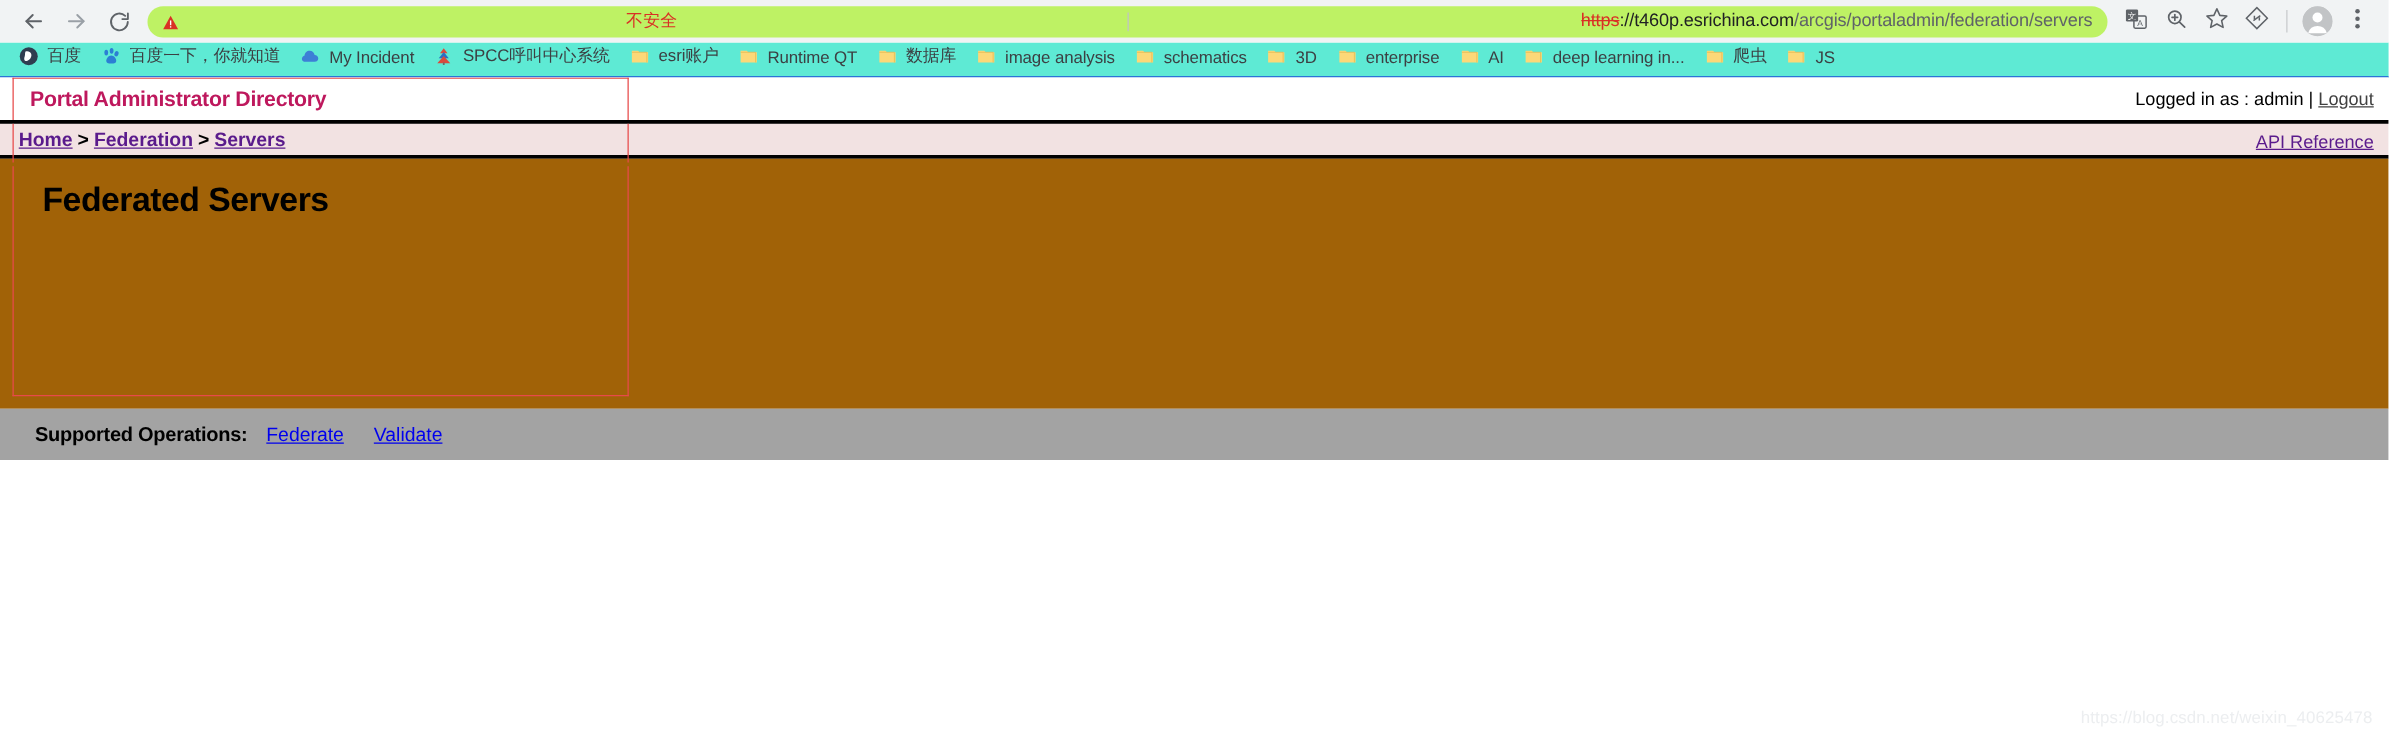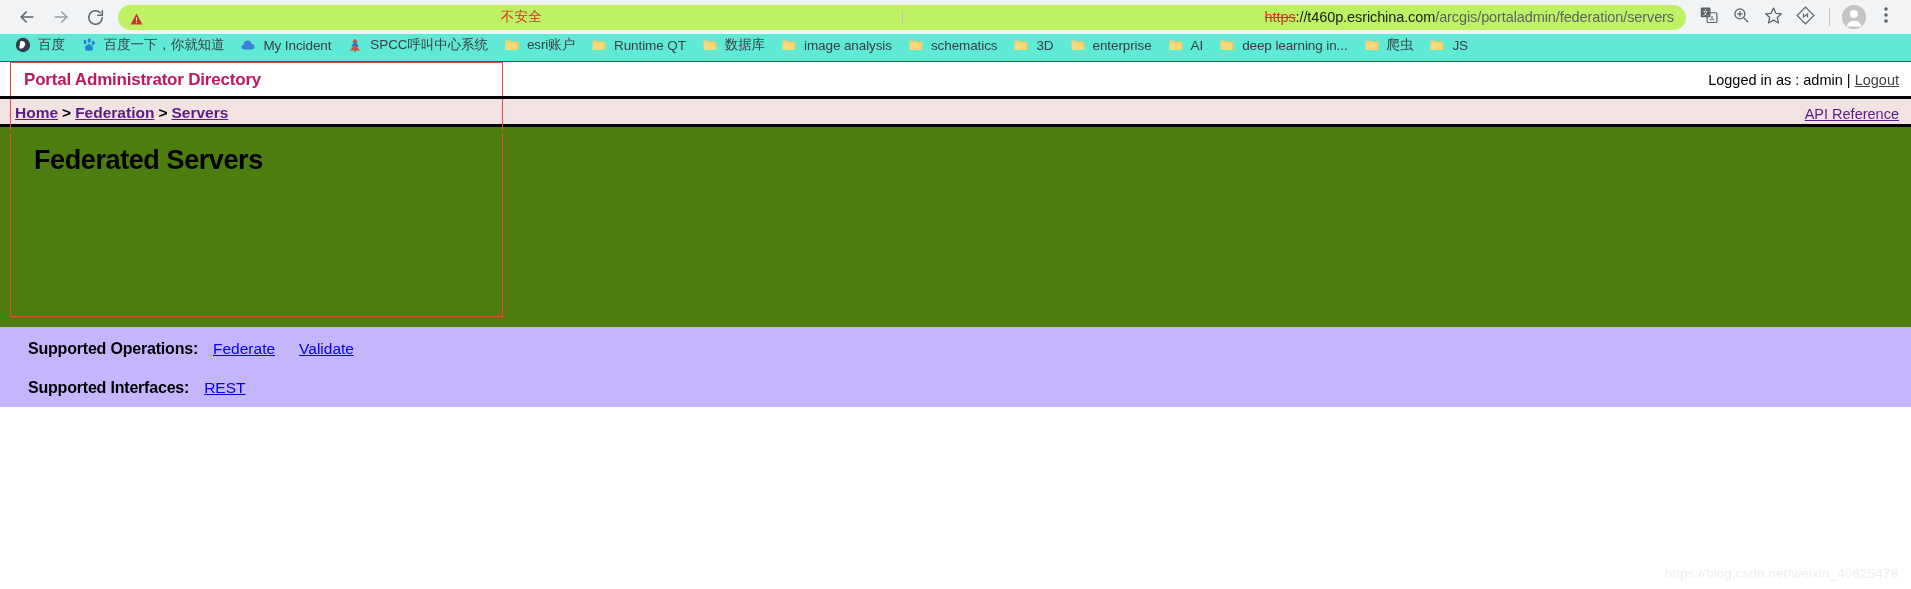--- a/index.html
+++ b/index.html
@@ -173,21 +173,21 @@
     font-weight: bold;
   }
   .crumb-sep { color:#000; padding: 0 4px; font-weight: bold; }
   .api-ref {
     position: absolute;
     right: 12px; top: 7px;
     font-size: 14.5px;
   }
   .api-ref a { color: #5a1b8c; text-decoration: underline; }
 
-  .body-area { position: relative; height: 200px; background:#4d7c0f; }
+  .body-area { position: relative; height: 200px; background:#a16207; }
   .page-heading {
     position: absolute;
     left: 34px; top: 18px;
     font-size: 27px;
     font-weight: bold;
     color: #000;
     letter-spacing: -0.4px;
   }
 
   
@@ -197,21 +197,21 @@
     top: 0px;
     width: 493px;
     border: 1px solid #e84a4a;
     pointer-events: none;
     z-index: 5;
   }
   .red-frame.f1 { top: 0px;   height: 34px; border-bottom: none; }
   .red-frame.f2 { top: 37px;  height: 31px; border-top: none; border-bottom: none; }
   .red-frame.f3 { top: 71px;  height: 184px; border-top: none; }
 
-  .ops-area { position: relative; background:#c4b5fd; padding-top: 2px; }
+  .ops-area { position: relative; background:#a3a3a3; padding-top: 2px; }
   .op-line {
     position: relative;
     height: 39px;
     padding-left: 28px;
     display: flex;
     align-items: center;
     white-space: nowrap;
   }
   .op-label {
     font-size: 16px;
@@ -527,23 +527,17 @@
   </div>
 
   <div class="ops-area">
     <div class="op-line">
       <span class="op-label">Supported Operations:</span>
       <span class="op-links">
         <a href="#">Federate</a>
         <a href="#">Validate</a>
       </span>
     </div>
-    <div class="op-line">
-      <span class="op-label">Supported Interfaces:</span>
-      <span class="op-links">
-        <a href="#">REST</a>
-      </span>
-    </div>
   </div>
 
   <div class="watermark">https://blog.csdn.net/weixin_40625478</div>
 
 </div>
 
 </body></html>

